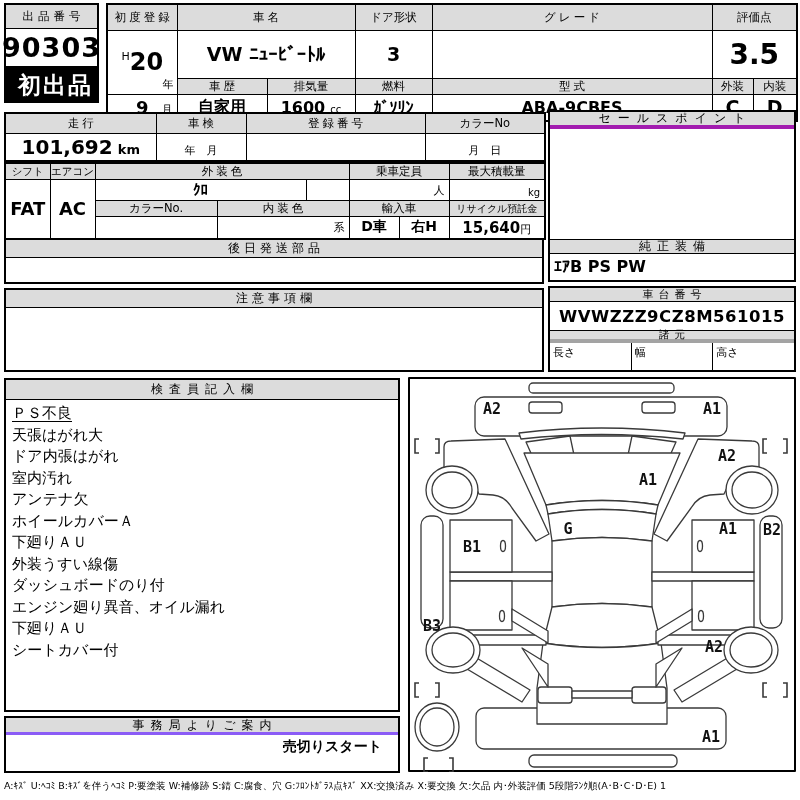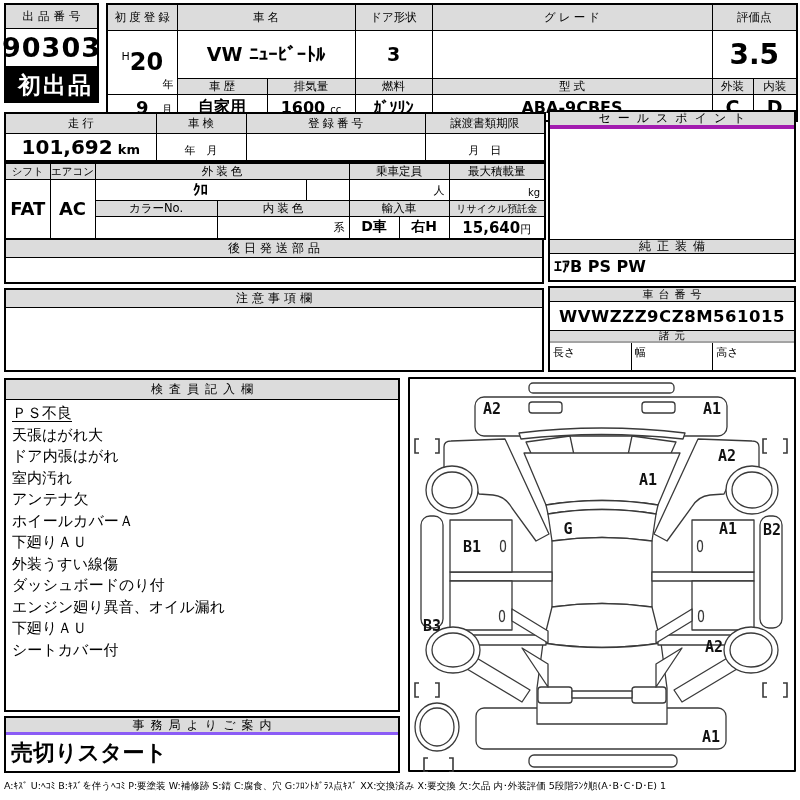--- a/index.html
+++ b/index.html
@@ -89,21 +89,21 @@
       <col style="width:151px">
       <col style="width:90px">
       <col style="width:179px">
       <col style="width:120px">
     </colgroup>
   <tbody>
       <tr style="height:20px;">
     <td class="hd">走行</td>
     <td class="hd">車検</td>
     <td class="hd">登録番号</td>
-    <td class="hd ls0">譲渡書類期限</td>
+    <td class="hd ls0">カラーNo</td>
   </tr>
   <tr style="height:28px;">
     <td><span style="font-size:20px; font-weight:bold;">101,692</span> <span style="font-size:13px; font-weight:bold;">km</span></td>
     <td>
           <div class="bottomctr" style="height:26px;">年　月</div>
         </td>
     <td></td>
     <td>
           <div class="bottomctr" style="height:26px;">月　日</div>
         </td>
@@ -173,21 +173,21 @@
 <div class="abs outer" style="left:548px; top:110px; width:248px; height:172px; display:flex; flex-direction:column;">
   <div class="hdr" style="height:17px; border-bottom:4px solid #a21caf; letter-spacing:7px; text-indent:7px;">セールスポイント</div>
   <div style="flex:1;"></div>
   <div class="hdr" style="height:15px; border-top:1px solid #000; border-bottom:1px solid #000; letter-spacing:6px; text-indent:6px;">純正装備</div>
   <div style="height:26px; font-size:16px; font-weight:bold; padding:3px 0 12px 4px; text-align:left;">ｴｱB PS PW</div>
 </div>
 
 <div class="abs outer" style="left:548px; top:286px; width:248px; height:86px;">
   <div class="hdr" style="height:14px; border-bottom:1px solid #000; font-size:11px; letter-spacing:5px; text-indent:5px;">車台番号</div>
   <div style="height:28px; display:flex; align-items:center; justify-content:center; font-size:16.5px; font-weight:bold; letter-spacing:.5px;">WVWZZZ9CZ8M561015</div>
-  <div class="hdr" style="height:13px; border-top:1px solid #000; border-bottom:2px solid #a3a3a3; font-size:10.5px; letter-spacing:5px; text-indent:5px;">諸元</div>
+  <div class="hdr" style="height:13px; border-top:1px solid #000; border-bottom:4px solid #a3a3a3; font-size:10.5px; letter-spacing:5px; text-indent:5px;">諸元</div>
   <div style="height:27px; display:flex;">
     <div style="flex:1; border-right:1px solid #000; text-align:left; font-size:11px; padding:2px 0 0 3px;"><span>長さ</span> <span></span></div>
     <div style="flex:1; border-right:1px solid #000; text-align:left; font-size:11px; padding:2px 0 0 3px;"><span>幅</span> <span></span></div>
     <div style="flex:1; text-align:left; font-size:11px; padding:2px 0 0 3px;"><span>高さ</span> <span></span></div>
   </div>
 </div>
 
 <div class="abs outer" style="left:4px; top:378px; width:396px; height:334px;">
   <div class="hdr" style="height:20px; border-bottom:1px solid #000; letter-spacing:6px; text-indent:6px;">検査員記入欄</div>
   <div style="padding:3px 0 0 6px; text-align:left;">
@@ -201,21 +201,21 @@
     <div class="insp-item">外装うすい線傷</div>
     <div class="insp-item">ダッシュボードのり付</div>
     <div class="insp-item">エンジン廻り異音、オイル漏れ</div>
     <div class="insp-item">下廻りＡＵ</div>
     <div class="insp-item">シートカバー付</div>
   </div>
 </div>
 
 <div class="abs outer" style="left:4px; top:716px; width:396px; height:57px;">
   <div class="hdr" style="height:17px; border-bottom:3px solid #8b5cf6; letter-spacing:6px; text-indent:6px;">事務局よりご案内</div>
-  <div style="font-size:22px; font-weight:bold; text-align:left; padding:3px 0 0 5px;">売切りスタート</div>
+  <div style="font-size:14px; font-weight:bold; text-align:right; padding:3px 16px 0 5px;">売切りスタート</div>
 </div>
 
 <div class="abs" style="left:408px; top:377px; width:388px; height:395px;">
   <svg width="388" height="395" viewBox="0 0 388 395">
     <g fill="#fff" stroke="#3a3a3a" stroke-width="1.3" stroke-linejoin="round">
       <rect x="1" y="1" width="386" height="393" fill="none" stroke="#000" stroke-width="2"></rect>
 
       <rect x="121" y="6" width="145" height="10" rx="4"></rect>
 
       <rect x="67" y="20" width="252" height="39" rx="9"></rect>

